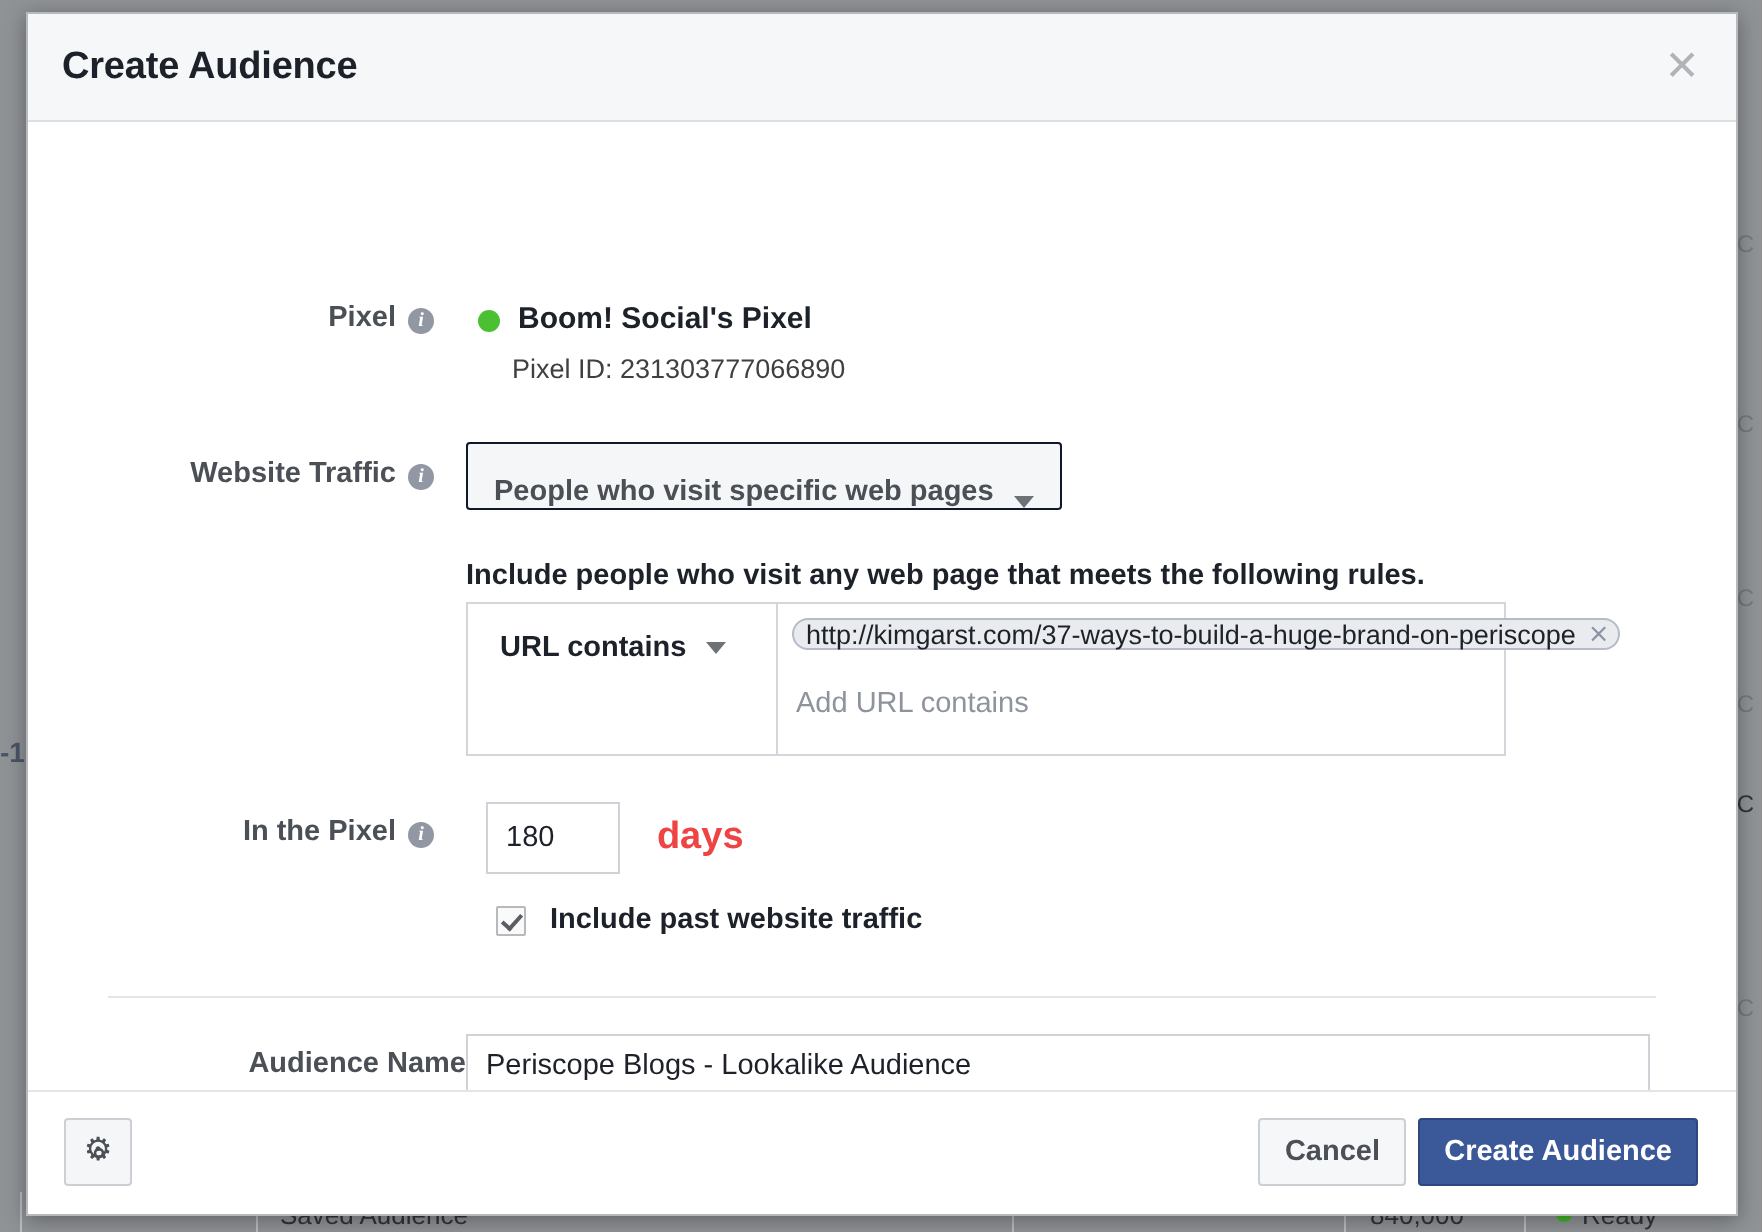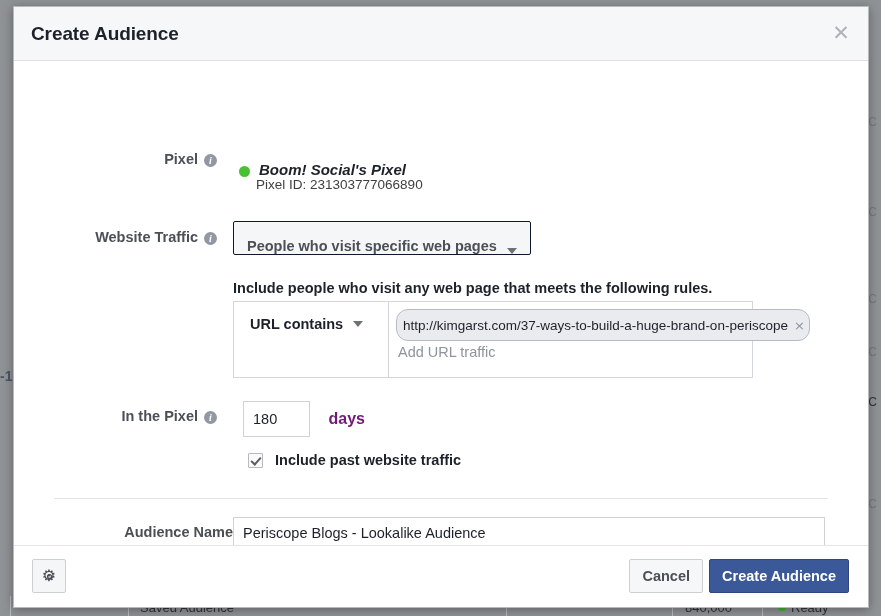--- a/index.html
+++ b/index.html
@@ -216,21 +216,21 @@
     white-space: nowrap;
   }
   .rule-right {
     flex: 1;
     position: relative;
     padding: 8px 0 0 0;
   }
   .token {
     position: absolute;
     left: 7px; top: 7px;
-    height: 32px;
+    height: 16px;
     display: inline-flex;
     align-items: center;
     background: #e9ebee;
     border: 1px solid #b5bcc8;
     border-radius: 12px;
     padding: 0 4px 0 6px;
     font-size: 13.5px;
     color: #1d2129;
     white-space: nowrap;
     max-width: none;
@@ -257,23 +257,23 @@
     border: 1px solid #cfd2d7;
     background: #fff;
     font-size: 14.5px;
     color: #1d2129;
     padding: 0 9px;
     line-height: 30px;
     vertical-align: middle;
     font-family: "Liberation Sans", sans-serif;
   }
   .days-lbl {
-    font-size: 16px;
-    font-weight: bold;
-    color: #701a75;
+    font-size: 19px;
+    font-weight: bold;
+    color: #ef4444;
     margin-left: 14px;
     vertical-align: middle;
   }
 
   
   .cb-wrap {
     display: inline-flex;
     align-items: center;
     cursor: pointer;
   }
@@ -398,21 +398,21 @@
     <div class="modal-title">Create Audience</div>
     <div class="close-btn">✕</div>
   </div>
 
   <div class="modal-body">
 
     <div class="row" style="top:90px;">
       <div class="lbl" style="width:203px; left:0;padding-left:14px;">
         <span>Pixel</span><span class="info-icon">i</span>
       </div>
-      <div style="position:absolute; left:225px; top:10px;font-style:italic;">
+      <div style="position:absolute; left:225px; top:0px;">
         <span class="green-dot"></span><span class="pixel-name">Boom! Social's Pixel</span>
       </div>
       <div class="pixel-id" style="position:absolute; left:242px; top:26px;">Pixel ID: 231303777066890</div>
     </div>
 
     <div class="row" style="top:160px;">
       <div class="lbl" style="width:203px; left:0; top:8px;">
         <span>Website Traffic</span><span class="info-icon">i</span>
       </div>
       <div style="position:absolute; left:219px; top:0;">
@@ -430,21 +430,21 @@
         <span class="dd-plain">
           <span>URL contains</span>
           <span class="caret"></span>
         </span>
       </div>
       <div class="rule-right">
         <span class="token">
           <span>http://kimgarst.com/37-ways-to-build-a-huge-brand-on-periscope</span>
           <span class="token-x">×</span>
         </span>
-        <span class="token-placeholder">Add URL traffic</span>
+        <span class="token-placeholder">Add URL contains</span>
       </div>
     </div>
 
     <div class="row" style="top:340px;">
       <div class="lbl" style="width:203px; left:0; top:7px;">
         <span>In the Pixel</span><span class="info-icon">i</span>
       </div>
       <div style="position:absolute; left:229px; top:0;">
         <input class="num-input" type="text" value="180" style="">
         <span class="days-lbl">days</span>

